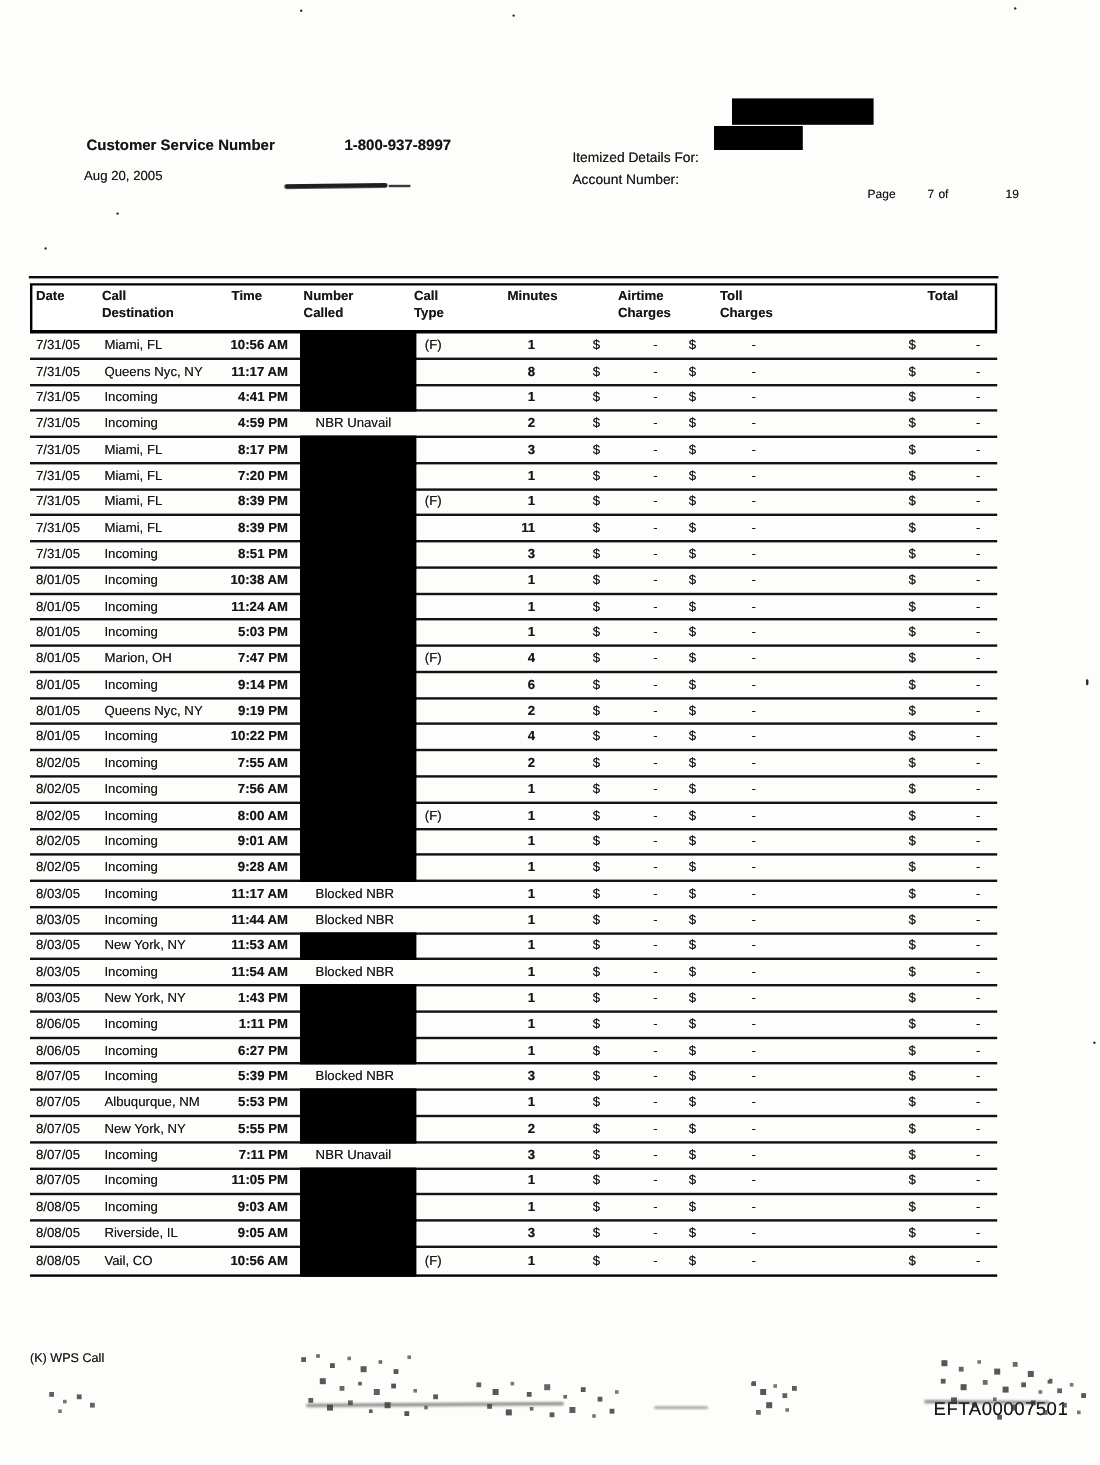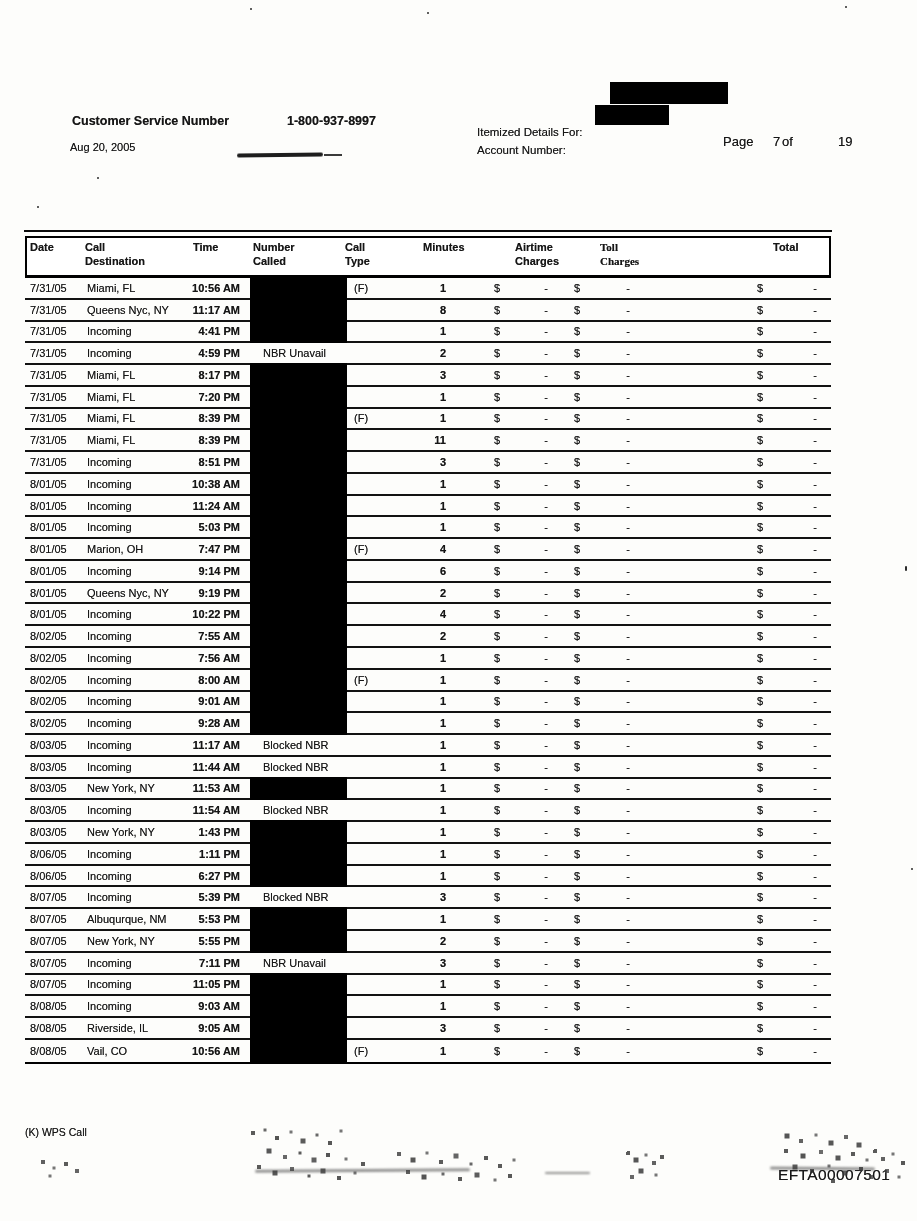--- a/index.html
+++ b/index.html
@@ -12,36 +12,36 @@
   
   .hdr-small{font-size:11.5px;margin-top:42px;}
   #itemized-label{left:477px;top:84px;}
   #account-label{left:477px;top:102px;}
   .redact{position:absolute;background:#000;}
   #redact-itemized{left:610px;top:82px;width:118px;height:22px;}
   #redact-account{left:595px;top:105px;width:74px;height:20px;}
   #cs-label{left:72px;top:114px;font-size:12.5px;font-weight:700;}
   #cs-number{left:287px;top:114px;font-size:12.5px;font-weight:700;}
   #doc-date{left:70px;top:141px;font-size:11px;}
-  .pg{font-size:13px;top:134px;}
+  .pg{font-size:10px;top:157px;}
   #pg-label{left:723px;}#pg-cur{left:773px;}#pg-of{left:782px;}#pg-total{left:814px;margin-left:24px;}
   #smudge1{left:237px;top:153px;width:86px;height:4px;background:#1e1e1e;border-radius:2px;
     filter:blur(.6px);transform:rotate(-.7deg);}
   #smudge2{left:324px;top:154px;width:18px;height:2px;background:#3a3a3a;filter:blur(.5px);}
   
   .table-wrap{position:absolute;left:25px;top:236px;width:806px;}
   .thin-top{position:absolute;left:-1px;right:-1px;top:-6px;height:1.6px;background:#0b0b0b;}
   .table-head{position:relative;border:2.5px solid #000;border-bottom:3px solid #000;background:#fff;}
   .title-row{height:27px;display:flex;align-items:center;border-bottom:2px solid #000;
     padding-left:7px;font-style:italic;font-weight:700;font-size:14.5px;letter-spacing:.1px;}
   .cols{position:relative;height:37px;font-size:11px;font-weight:700;line-height:13.5px;}
   .col-label{position:absolute;top:3px;white-space:nowrap;}
   .col-label span{display:block;}
   #col-date{left:3px;}#col-dest{left:58px;}#col-time{left:166px;}#col-num{left:226px;}
-  #col-type{left:318px;}#col-min{left:396px;}#col-air{left:488px;}#col-toll{left:573px;font-family:Liberation Serif, serif;}#col-total{left:746px;}
+  #col-type{left:318px;}#col-min{left:396px;}#col-air{left:488px;}#col-toll{left:573px;}#col-total{left:746px;}
   
   .tbody{border-bottom:2.5px solid #000;}
   .row{display:grid;grid-template-columns:60px 103px 52px 110px 70px 26px 110px 80px 195px;
     height:21.78px;box-sizing:border-box;border-bottom:2px solid #121212;
     align-items:center;font-size:11px;}
   .row:last-child{border-bottom:none;}
   .row>div{overflow:visible;white-space:nowrap;}
   .cell-date{padding-left:5px;}
   .cell-dest{padding-left:2px;}
   .cell-time{text-align:right;font-weight:700;}

